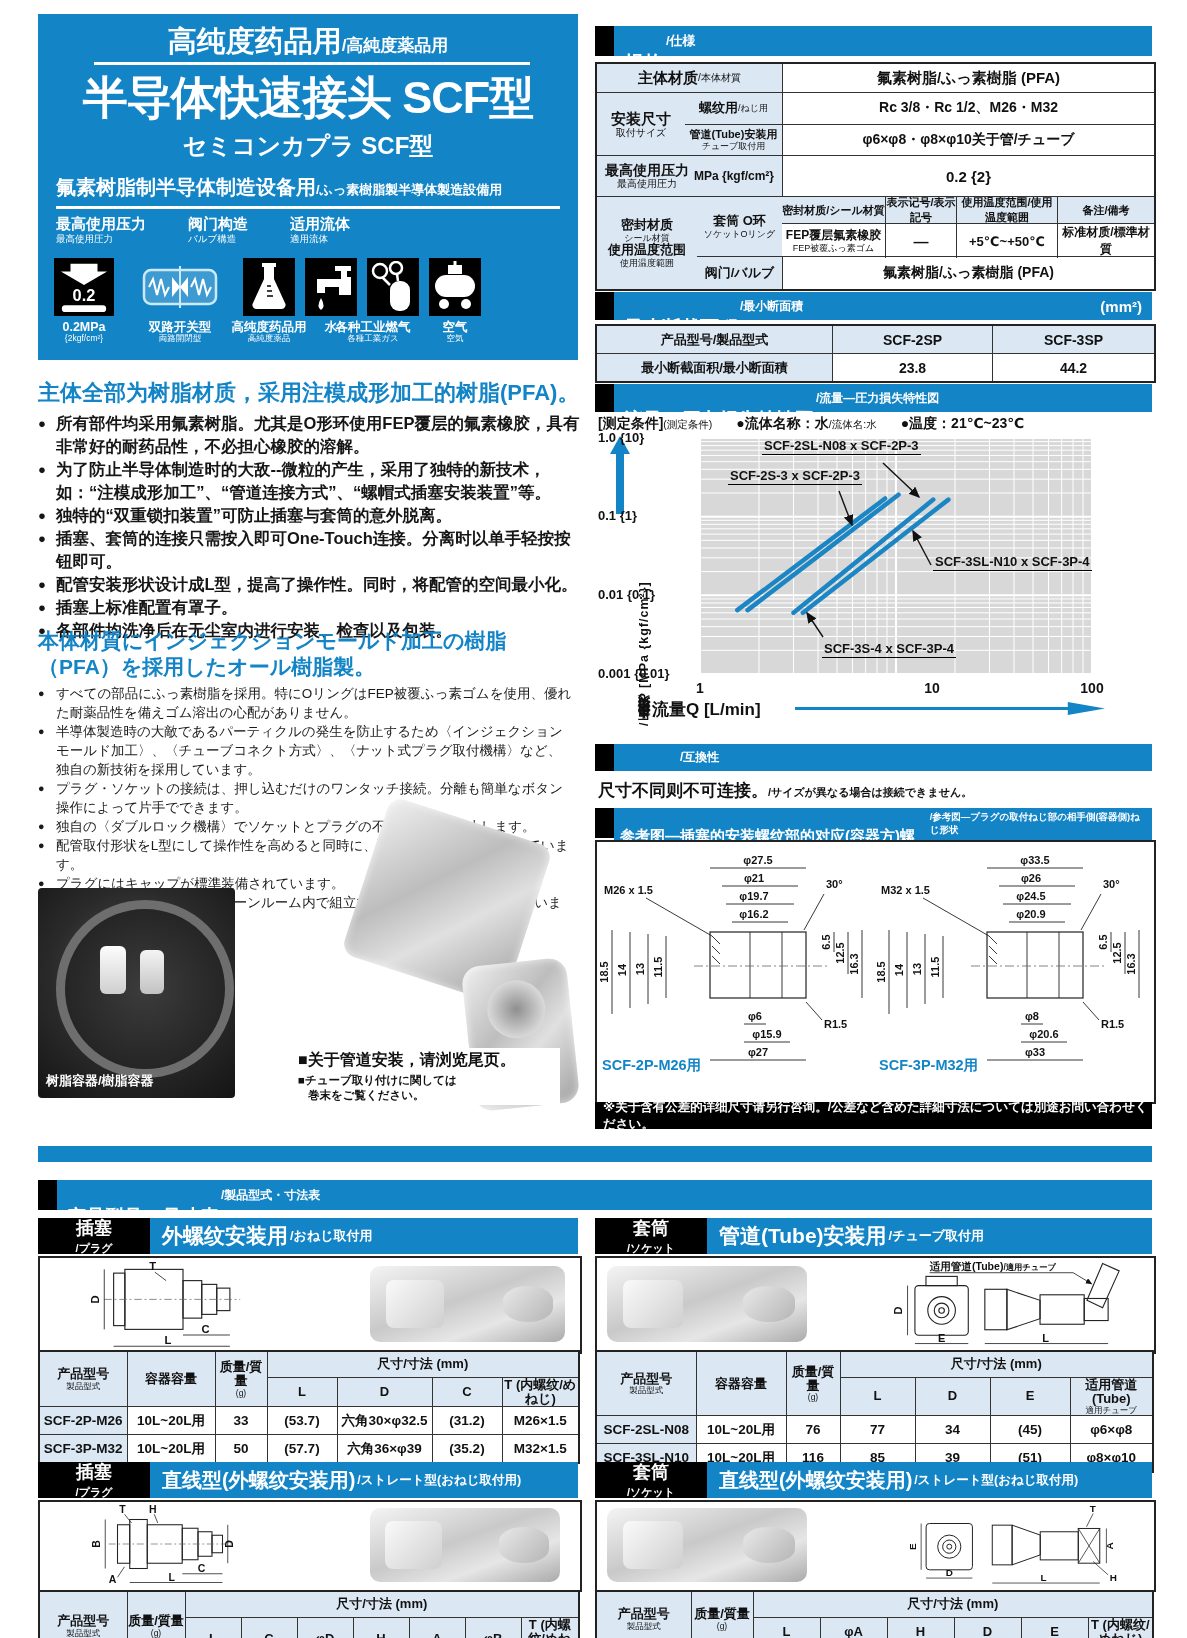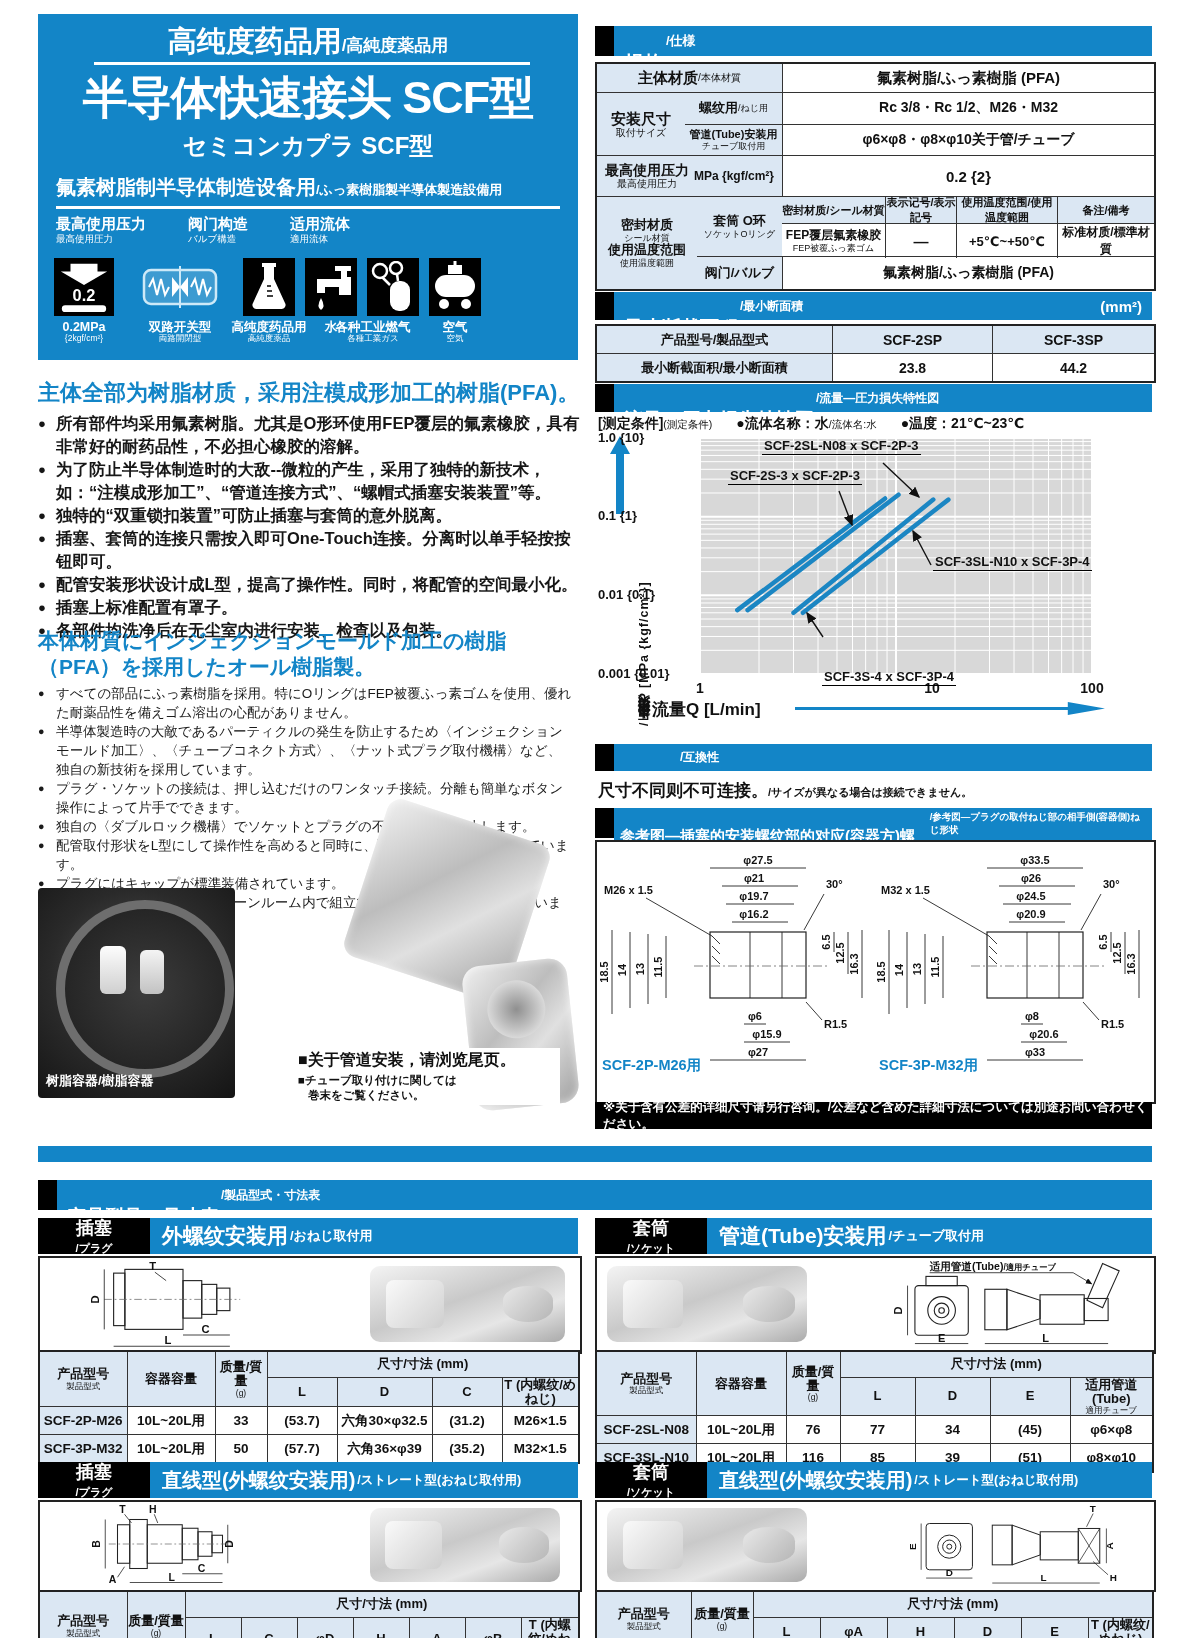--- a/index.html
+++ b/index.html
@@ -421,21 +421,21 @@
 <div class="ytick" style="left:598px;top:508px;">0.1 {1}</div>
 <div class="ytick" style="left:598px;top:587px;">0.01 {0.1}</div>
 <div class="ytick" style="left:598px;top:666px;">0.001 {0.01}</div>
 <div class="xtick" style="left:700px;top:680px;">1</div>
 <div class="xtick" style="left:932px;top:680px;">10</div>
 <div class="xtick" style="left:1092px;top:680px;">100</div>
 
 <div class="callout" style="left:762px;top:438px;">SCF-2SL-N08 x SCF-2P-3</div>
 <div class="callout" style="left:728px;top:468px;">SCF-2S-3 x SCF-2P-3</div>
 <div class="callout" style="left:933px;top:554px;">SCF-3SL-N10 x SCF-3P-4</div>
-<div class="callout" style="left:822px;top:669px;">SCF-3S-4 x SCF-3P-4</div>
+<div class="callout" style="left:822px;top:641px;">SCF-3S-4 x SCF-3P-4</div>
 
 <div class="abs" style="left:652px;top:698px;font-size:17px;font-weight:bold;">流量Q [L/min]</div>
 <div id="xarrow" class="abs" style="left:795px;top:702px;width:310px;height:13px;"></div>
 
 <div class="abs hband" style="left:595px;top:744px;width:557px;height:27px;">
   <div class="sq"></div>
   <div class="bar">
       <span class="t1" style="font-size:18px;">互换性</span>
       <span class="t2" style="font-size:12px;">/互換性</span>
     </div>

